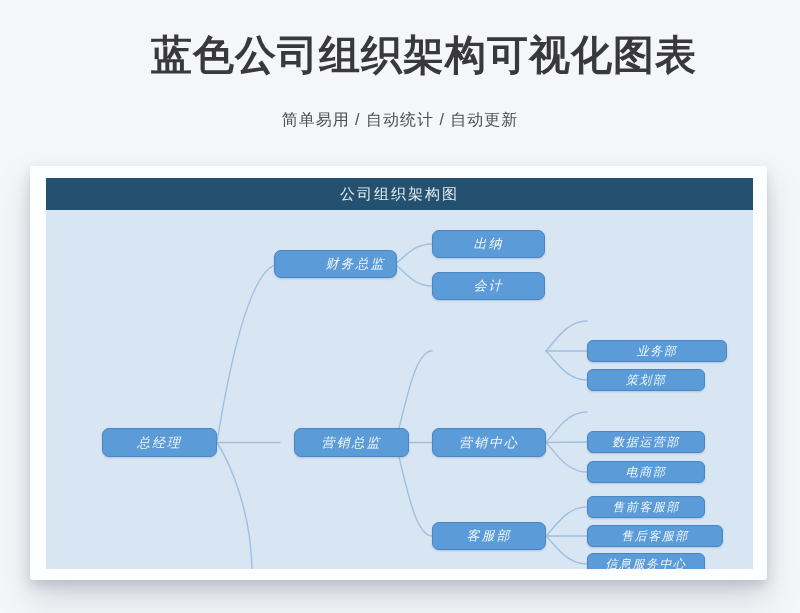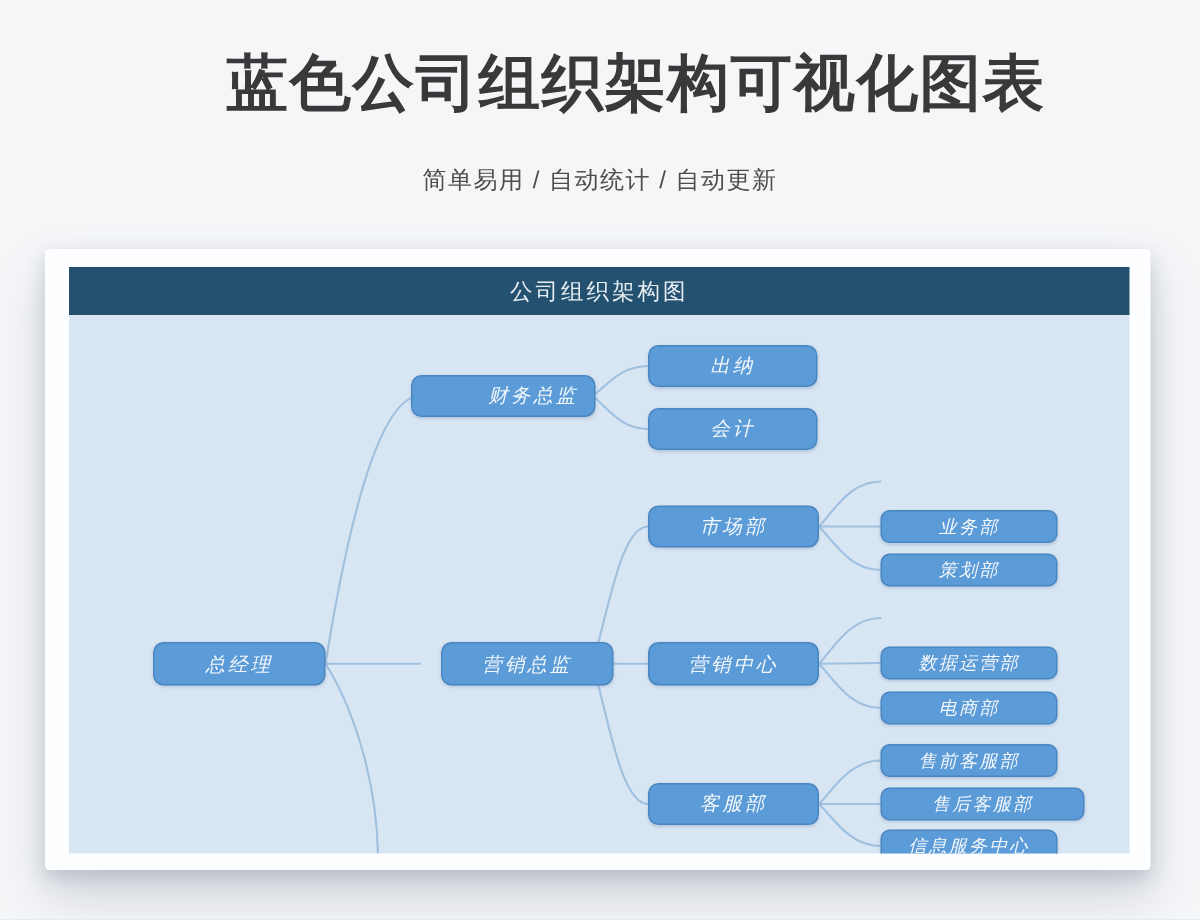--- a/index.html
+++ b/index.html
@@ -99,30 +99,27 @@
       </div>
       <div class="org-node" style="left: 248px; top: 218px; width: 115px; height: 29px; font-size: 13px;">
         <span>营销总监</span>
       </div>
       <div class="org-node" style="left: 386px; top: 20px; width: 113px; height: 28px; font-size: 13px;">
         <span>出纳</span>
       </div>
       <div class="org-node" style="left: 386px; top: 62px; width: 113px; height: 28px; font-size: 13px;">
         <span>会计</span>
       </div>
-      <div class="org-node" style="left: 386px; top: 127px; width: 114px; height: 28px; font-size: 13px;">
-        <span>市场部</span>
-      </div>
       <div class="org-node" style="left: 386px; top: 218px; width: 114px; height: 29px; font-size: 13px;">
         <span>营销中心</span>
       </div>
       <div class="org-node" style="left: 386px; top: 312px; width: 114px; height: 28px; font-size: 13px;">
         <span>客服部</span>
       </div>
-      <div class="org-node leaf" style="left: 541px; top: 130px; width: 118px; height: 22px; font-size: 12px;">
+      <div class="org-node leaf" style="left: 541px; top: 130px; width: 140px; height: 22px; font-size: 12px;">
         <span>业务部</span>
       </div>
       <div class="org-node leaf" style="left: 541px; top: 159px; width: 118px; height: 22px; font-size: 12px;">
         <span>策划部</span>
       </div>
       <div class="org-node leaf" style="left: 541px; top: 221px; width: 118px; height: 22px; font-size: 12px;">
         <span>数据运营部</span>
       </div>
       <div class="org-node leaf" style="left: 541px; top: 251px; width: 118px; height: 22px; font-size: 12px;">
         <span>电商部</span>

